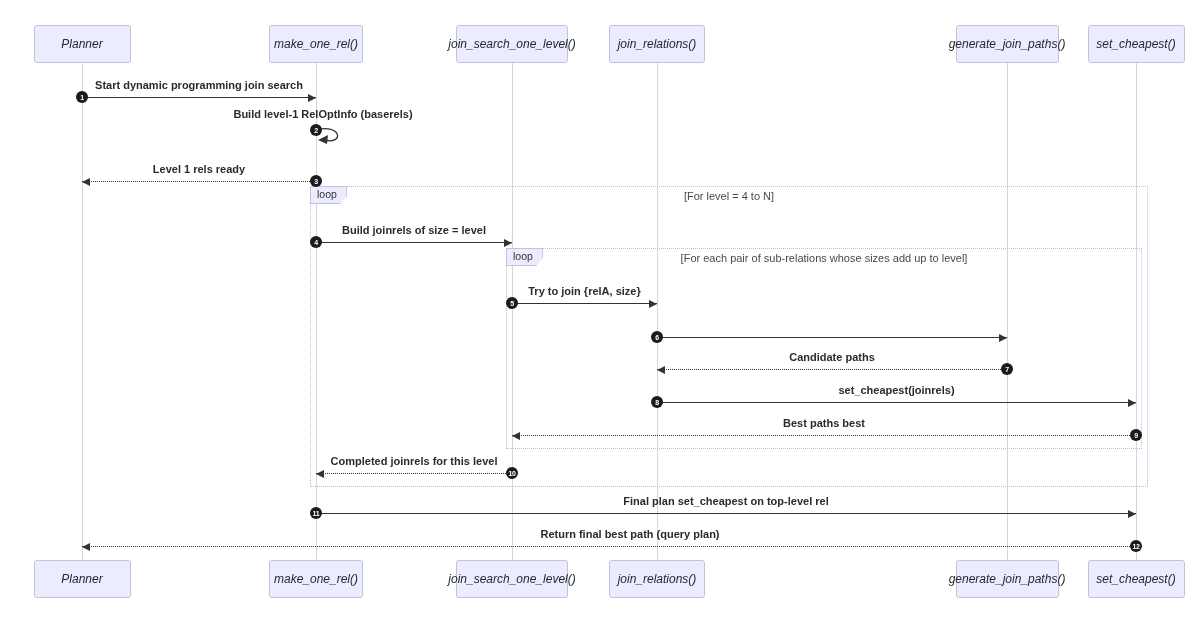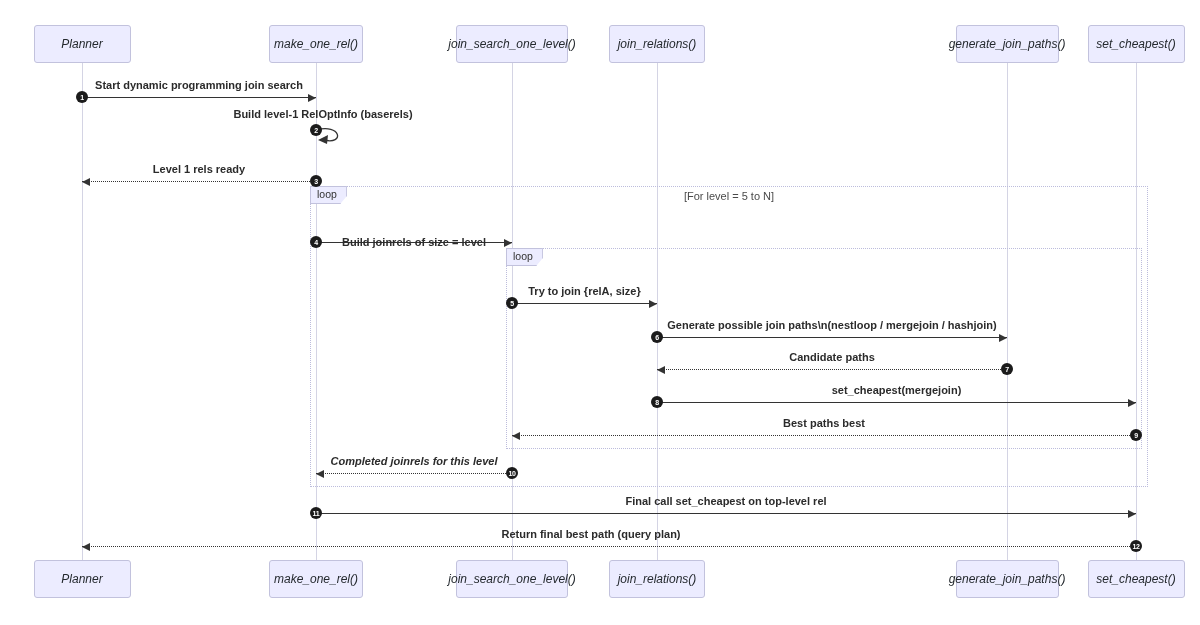--- a/index.html
+++ b/index.html
@@ -41,72 +41,72 @@
 
 <div id="diagram">
     <div class="lifeline" style="left: 81.5px; top: 63px; height: 497px;"></div>
     <div class="lifeline" style="left: 315.5px; top: 63px; height: 497px;"></div>
     <div class="lifeline" style="left: 511.5px; top: 63px; height: 497px;"></div>
     <div class="lifeline" style="left: 656.5px; top: 63px; height: 497px;"></div>
     <div class="lifeline" style="left: 1006.5px; top: 63px; height: 497px;"></div>
     <div class="lifeline" style="left: 1135.5px; top: 63px; height: 497px;"></div>
     <div class="loop" style="left: 310px; top: 186px; width: 838px; height: 301px;"></div>
     <div class="loop-tab" style="left: 310px; top: 186px;">loop</div>
-    <div class="loop-cond" style="left: 729px; top: 190px; transform: translateX(-50%);">[For level = 5 to N]</div>
+    <div class="loop-cond" style="left: 729px; top: 190px; transform: translateX(-50%);">[For level = 4 to N]</div>
     <div class="loop" style="left: 506px; top: 248px; width: 636px; height: 201px;"></div>
     <div class="loop-tab" style="left: 506px; top: 248px;">loop</div>
+    <div class="loop-cond" style="left: 824px; top: 252px; transform: translateX(-50%);">[For each pair of sub-relations whose sizes add up to level]</div>
     <div class="msg-line" style="left: 82px; top: 97px; width: 234px;"></div>
     <div class="arrow right" style="left: 308px; top: 93.5px;"></div>
     <div class="msg-label" style="left: 199px; top: 79px; transform: translateX(-50%);">Start dynamic programming join search</div>
     <div class="badge" style="left: 76px; top: 91px;">1</div>
     <svg width="40" height="28" viewBox="0 0 40 28" class="self-svg" style="left: 315px; top: 123px;">
       <path d="M1,7 C26,0 30,22 9,17" stroke="#333333" stroke-width="1.3" fill="none"></path>
       <polygon points="3,17 13,12 12,21" fill="#333333"></polygon>
     </svg>
     <div class="msg-label" style="left: 306px; top: 108px; transform: translateX(-50%); margin-left: 17px;">Build level-1 RelOptInfo (baserels)</div>
     <div class="badge" style="left: 310px; top: 124px;">2</div>
     <div class="msg-line dashed" style="left: 82px; top: 181px; width: 234px;"></div>
     <div class="arrow left" style="left: 82px; top: 177.5px;"></div>
     <div class="msg-label" style="left: 199px; top: 163px; transform: translateX(-50%);">Level 1 rels ready</div>
     <div class="badge" style="left: 310px; top: 175px;">3</div>
     <div class="msg-line" style="left: 316px; top: 242px; width: 196px;"></div>
     <div class="arrow right" style="left: 504px; top: 238.5px;"></div>
-    <div class="msg-label" style="left: 414px; top: 236px; transform: translateX(-50%);">Build joinrels of size = level</div>
+    <div class="msg-label" style="left: 414px; top: 224px; transform: translateX(-50%);">Build joinrels of size = level</div>
     <div class="badge" style="left: 310px; top: 236px;">4</div>
     <div class="msg-line" style="left: 512px; top: 303px; width: 145px;"></div>
     <div class="arrow right" style="left: 649px; top: 299.5px;"></div>
     <div class="msg-label" style="left: 584.5px; top: 285px; transform: translateX(-50%);">Try to join {relA, size}</div>
     <div class="badge" style="left: 506px; top: 297px;">5</div>
     <div class="msg-line" style="left: 657px; top: 337px; width: 350px;"></div>
     <div class="arrow right" style="left: 999px; top: 333.5px;"></div>
-    <div class="msg-label" style="left: 832px; top: 319px; transform: translateX(-50%);">Generate possible join paths\n(nestloop / mergejoin / hashjoin)</div>
     <div class="badge" style="left: 651px; top: 331px;">6</div>
     <div class="msg-line dashed" style="left: 657px; top: 369px; width: 350px;"></div>
     <div class="arrow left" style="left: 657px; top: 365.5px;"></div>
     <div class="msg-label" style="left: 832px; top: 351px; transform: translateX(-50%);">Candidate paths</div>
     <div class="badge" style="left: 1001px; top: 363px;">7</div>
     <div class="msg-line" style="left: 657px; top: 402px; width: 479px;"></div>
     <div class="arrow right" style="left: 1128px; top: 398.5px;"></div>
-    <div class="msg-label" style="left: 896.5px; top: 384px; transform: translateX(-50%);">set_cheapest(mergejoin)</div>
+    <div class="msg-label" style="left: 896.5px; top: 384px; transform: translateX(-50%);">set_cheapest(joinrels)</div>
     <div class="badge" style="left: 651px; top: 396px;">8</div>
     <div class="msg-line dashed" style="left: 512px; top: 435px; width: 624px;"></div>
     <div class="arrow left" style="left: 512px; top: 431.5px;"></div>
     <div class="msg-label" style="left: 824px; top: 417px; transform: translateX(-50%);">Best paths best</div>
     <div class="badge" style="left: 1130px; top: 429px;">9</div>
     <div class="msg-line dashed" style="left: 316px; top: 473px; width: 196px;"></div>
     <div class="arrow left" style="left: 316px; top: 469.5px;"></div>
-    <div class="msg-label" style="left: 414px; top: 455px; transform: translateX(-50%); font-style: italic;">Completed joinrels for this level</div>
+    <div class="msg-label" style="left: 414px; top: 455px; transform: translateX(-50%);">Completed joinrels for this level</div>
     <div class="badge" style="left: 506px; top: 467px;">10</div>
     <div class="msg-line" style="left: 316px; top: 513px; width: 820px;"></div>
     <div class="arrow right" style="left: 1128px; top: 509.5px;"></div>
-    <div class="msg-label" style="left: 726px; top: 495px; transform: translateX(-50%);">Final call set_cheapest on top-level rel</div>
+    <div class="msg-label" style="left: 726px; top: 495px; transform: translateX(-50%);">Final plan set_cheapest on top-level rel</div>
     <div class="badge" style="left: 310px; top: 507px;">11</div>
     <div class="msg-line dashed" style="left: 82px; top: 546px; width: 1054px;"></div>
     <div class="arrow left" style="left: 82px; top: 542.5px;"></div>
-    <div class="msg-label" style="left: 591px; top: 528px; transform: translateX(-50%);">Return final best path (query plan)</div>
+    <div class="msg-label" style="left: 630px; top: 528px; transform: translateX(-50%);">Return final best path (query plan)</div>
     <div class="badge" style="left: 1130px; top: 540px;">12</div>
     <div class="actor" style="left: 33.5px; top: 25px; width: 97px; height: 38px;">Planner</div>
     <div class="actor" style="left: 33.5px; top: 560px; width: 97px; height: 38px;">Planner</div>
     <div class="actor" style="left: 269px; top: 25px; width: 94px; height: 38px;">make_one_rel()</div>
     <div class="actor" style="left: 269px; top: 560px; width: 94px; height: 38px;">make_one_rel()</div>
     <div class="actor" style="left: 456px; top: 25px; width: 112px; height: 38px;">join_search_one_level()</div>
     <div class="actor" style="left: 456px; top: 560px; width: 112px; height: 38px;">join_search_one_level()</div>
     <div class="actor" style="left: 609px; top: 25px; width: 96px; height: 38px;">join_relations()</div>
     <div class="actor" style="left: 609px; top: 560px; width: 96px; height: 38px;">join_relations()</div>
     <div class="actor" style="left: 955.5px; top: 25px; width: 103px; height: 38px;">generate_join_paths()</div>

